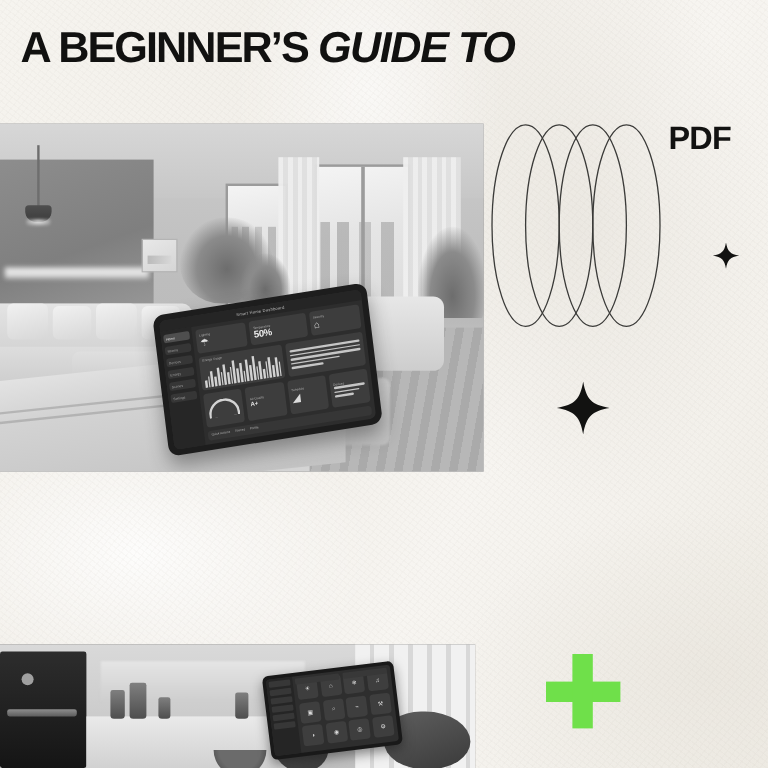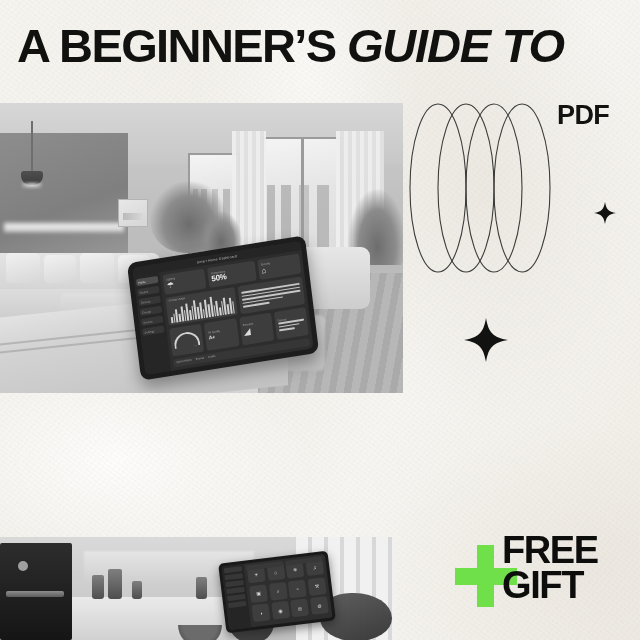--- a/index.html
+++ b/index.html
@@ -37,21 +37,21 @@
     background-image:
       repeating-linear-gradient(37deg, rgba(180,174,164,.10) 0px, rgba(180,174,164,.10) 1px, rgba(255,255,255,0) 1px, rgba(255,255,255,0) 4px),
       repeating-linear-gradient(-52deg, rgba(170,164,154,.07) 0px, rgba(170,164,154,.07) 1px, rgba(255,255,255,0) 1px, rgba(255,255,255,0) 5px);
   }
 
   
   .headline {
     position:absolute;
     left:17px; top:22px;
     width:612px;
-    font-size:47px;
+    font-size:36px;
     line-height:1.0;
     font-weight:700;
     letter-spacing:-1.6px;
     color:#111110;
     white-space:nowrap;
   }
   .headline .it {
     font-style:italic;
     letter-spacing:-1.2px;
   }
@@ -635,19 +635,15 @@
         </div>
       </div>
     </div>
   </div>
 
   <div class="freegift">
     <div class="fg-plus">
       <div class="bar-h"></div>
       <div class="bar-v"></div>
     </div>
-    <div class="fg-text">
-      <span>FREE</span>
-      <span>GIFT</span>
-    </div>
   </div>
 
 </div>
 
 </body></html>

